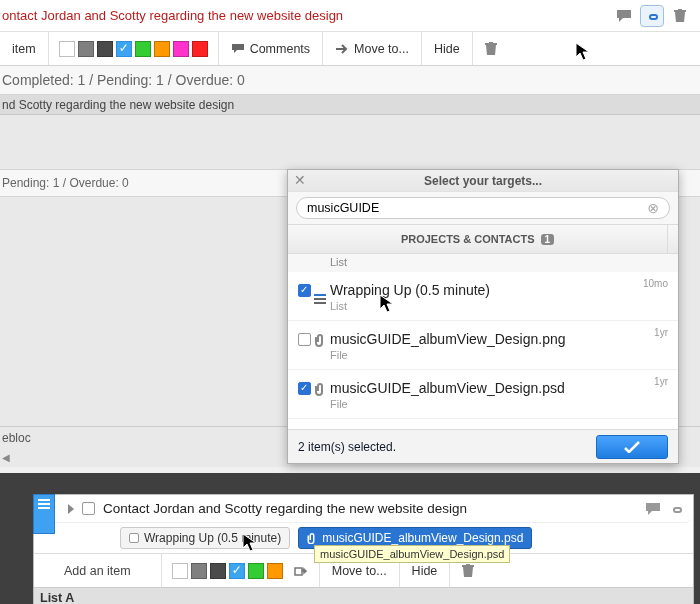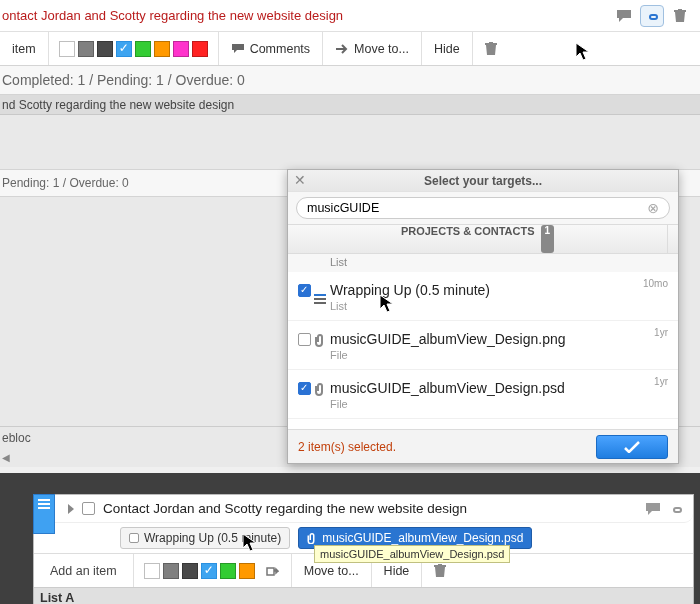--- a/index.html
+++ b/index.html
@@ -39,54 +39,54 @@
   
   .popup { position:absolute; left:287px; top:169px; width:392px; height:295px; background:#f7f7f7; border:1px solid #b0b0b0; box-shadow:0 3px 10px rgba(0,0,0,0.3); display:flex; flex-direction:column; }
   .popup-titlebar { height:22px; display:flex; align-items:center; position:relative; border-bottom:1px solid #e2e2e2; background:linear-gradient(#f1f1f1,#e6e6e6); }
   .popup-close { position:absolute; left:6px; top:3px; color:#888; font-size:14px; line-height:14px; }
   .popup-title { flex:1; text-align:center; font-size:12px; font-weight:bold; color:#555; }
   .popup-search { height:32px; display:flex; align-items:center; padding:0 8px; }
   .searchbox { flex:1; height:22px; border:1px solid #ccc; border-radius:11px; background:#fff; display:flex; align-items:center; padding:0 10px; }
   .searchbox input { border:none; outline:none; flex:1; font-size:12.5px; background:transparent; }
   .search-clear { color:#aaa; font-size:14px; }
   .popup-tabs { display:flex; height:30px; border-top:1px solid #dcdcdc; border-bottom:1px solid #dcdcdc; }
-  .ptab { flex:1; display:flex; justify-content:center; gap:6px; font-size:11px; font-weight:bold; color:#555; background:linear-gradient(#f8f8f8,#eaeaea); border-right:1px solid #dcdcdc; }
+  .ptab { flex:1; display:flex; align-items:center; justify-content:center; gap:6px; font-size:11px; font-weight:bold; color:#555; background:linear-gradient(#f8f8f8,#eaeaea); border-right:1px solid #dcdcdc; }
   .ptab .count { background:#888; color:#fff; border-radius:3px; padding:0 4px; font-size:10px; }
   .ptab.active { background:#f8f8f8; border-bottom:1px solid #f8f8f8; }
   .ptab:last-child { border-right:none; }
   .list-hdr { padding:2px 0 4px 42px; font-size:11px; color:#888; background:#f7f7f7;}
   .popup-list { flex:1; overflow-y:auto; background:#fff; }
   .pitem { position:relative; padding:10px 12px 8px 42px; border-bottom:1px solid #f0f0f0; }
   .pitem .chk { position:absolute; left:10px; top:12px; width:13px; height:13px; border:1px solid #999; border-radius:2px; background:#fff; }
   .pitem .chk.on { background:#2a72d4; border-color:#2a72d4; }
   .pitem .chk.on::after { content:"✓"; color:#fff; font-size:10px; position:absolute; left:1px; top:-1px;}
   .pitem .kind { position:absolute; left:26px; top:12px; }
   .pitem .ptitle { font-size:14px; color:#222; }
   .pitem .psub  { font-size:11px; color:#999; margin-top:2px; }
   .pitem .age  { position:absolute; right:10px; top:6px; font-size:10px; color:#999; }
   .popup-footer { height:34px; display:flex; align-items:center; padding:0 10px; border-top:1px solid #dcdcdc; background:#f3f3f3; }
-  .popup-footer .ftext { flex:1; font-size:12px; color:#c2410c; }
+  .popup-footer .ftext { flex:1; font-size:12px; color:#0f172a; }
   .confirm { width:72px; height:24px; background:linear-gradient(#4aa3ff,#1f7de0); border:1px solid #1a6bc4; border-radius:3px; display:flex; align-items:center; justify-content:center; }
 
   
   .bottom { position:absolute; left:0; right:0; bottom:0; height:131px; background:#3f3f3f; padding-top:14px; }
   .card { position:absolute; left:33px; right:6px; top:21px; bottom:0; background:#fff; border:1px solid #bbb; }
   .bluecol { position:absolute; left:33px; top:21px; width:22px; height:40px; background:#3fa1f2; border:1px solid #2a7bcc; display:flex; flex-direction:column; align-items:center; justify-content:flex-start; gap:2px; padding-top:4px;}
   .bluecol .bar { width:12px; height:2px; background:#fff; }
   .card-row1 { height:28px; display:flex; align-items:center; gap:8px; padding-left:34px; padding-right:10px; border-bottom:1px solid #eee;border-radius:9px;}
   .tri { width:0;height:0;border-top:5px solid transparent;border-bottom:5px solid transparent;border-left:6px solid #888;}
   .cb { width:13px;height:13px;border:1px solid #999;border-radius:2px;background:#fff; display:inline-block;}
   .card-row1 .t { flex:1; font-size:13.5px; color:#222;}
   .chips { height:30px; display:flex; align-items:center; gap:8px; padding-left:86px; position:relative;}
   .chip { display:flex; align-items:center; gap:5px; border:1px solid #c9c9c9; background:#f4f4f4; border-radius:3px; padding:3px 8px; font-size:12px; color:#333; }
   .chip .mini-cb { width:10px;height:10px;border:1px solid #999;border-radius:2px;background:#fff;}
   .chip.blue { background:#2a75d1; border-color:#1f5ca8; color:#fff; }
   .tooltip { position:absolute; left:280px; top:22px; background:#ffffcf; border:1px solid #c0c080; padding:2px 5px; font-size:11px; color:#333; white-space:nowrap; }
   .card-row3 { height:34px; border-top:1px solid #ddd; display:flex; align-items:center; }
-  .card-row3 .lbl { padding:0 16px; color:#444; font-size:12.5px; }
+  .card-row3 .lbl { padding:0 30px; color:#444; font-size:12.5px; }
   .card-row3 .segr { padding:0 12px; border-left:1px solid #e0e0e0; height:100%; display:flex; align-items:center; color:#333; font-size:12.5px; gap:5px;}
   .listA { height:20px; border-top:1px solid #ccc; background:#e0e0e0; display:flex; align-items:center; padding-left:6px; font-weight:bold; font-size:12.5px; color:#333;}
 
   .kind-list { width:12px;height:12px;display:inline-flex;flex-direction:column;gap:2px;}
   .kind-list span{height:2px;background:#666;}
   .kind-list span:first-child{background:#2a75d1;}
   .cur-svg { position:absolute; z-index:999; pointer-events:none; }
 </style>
 </head>
 <body>

